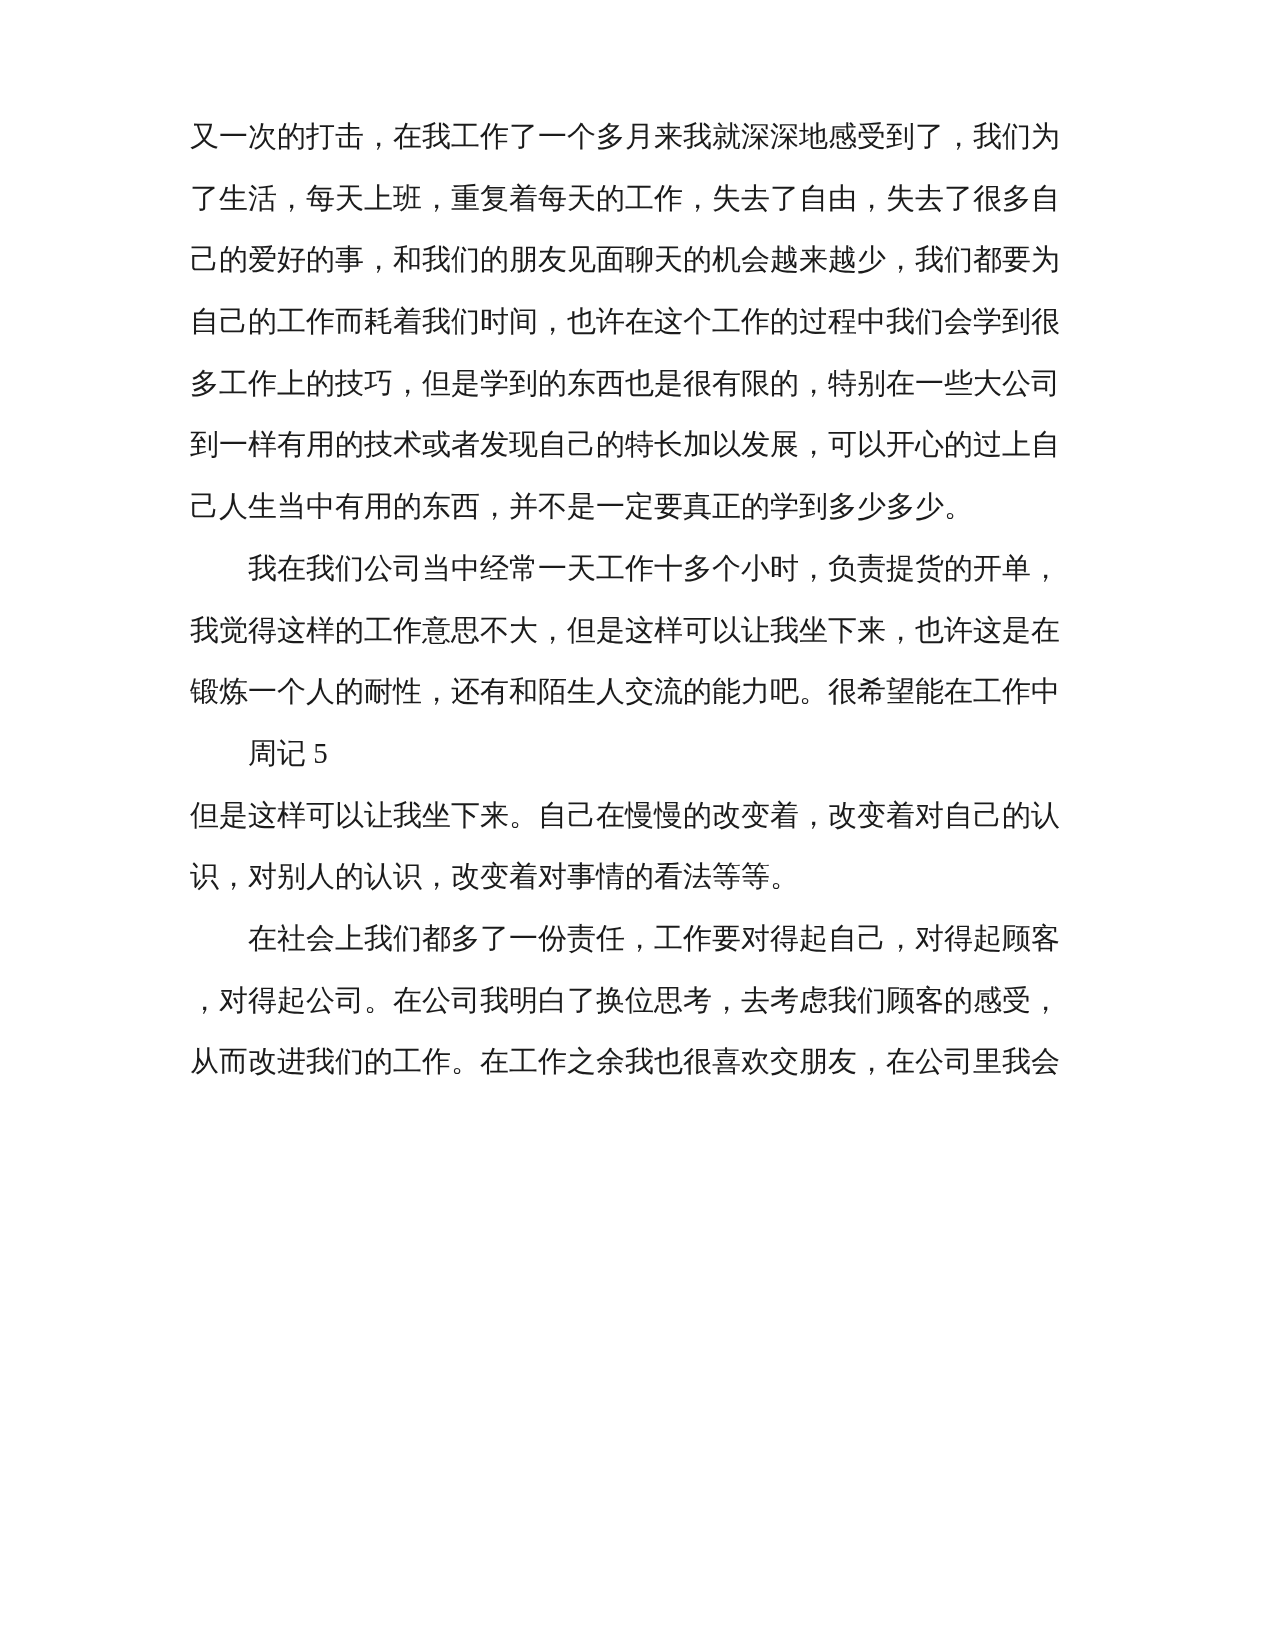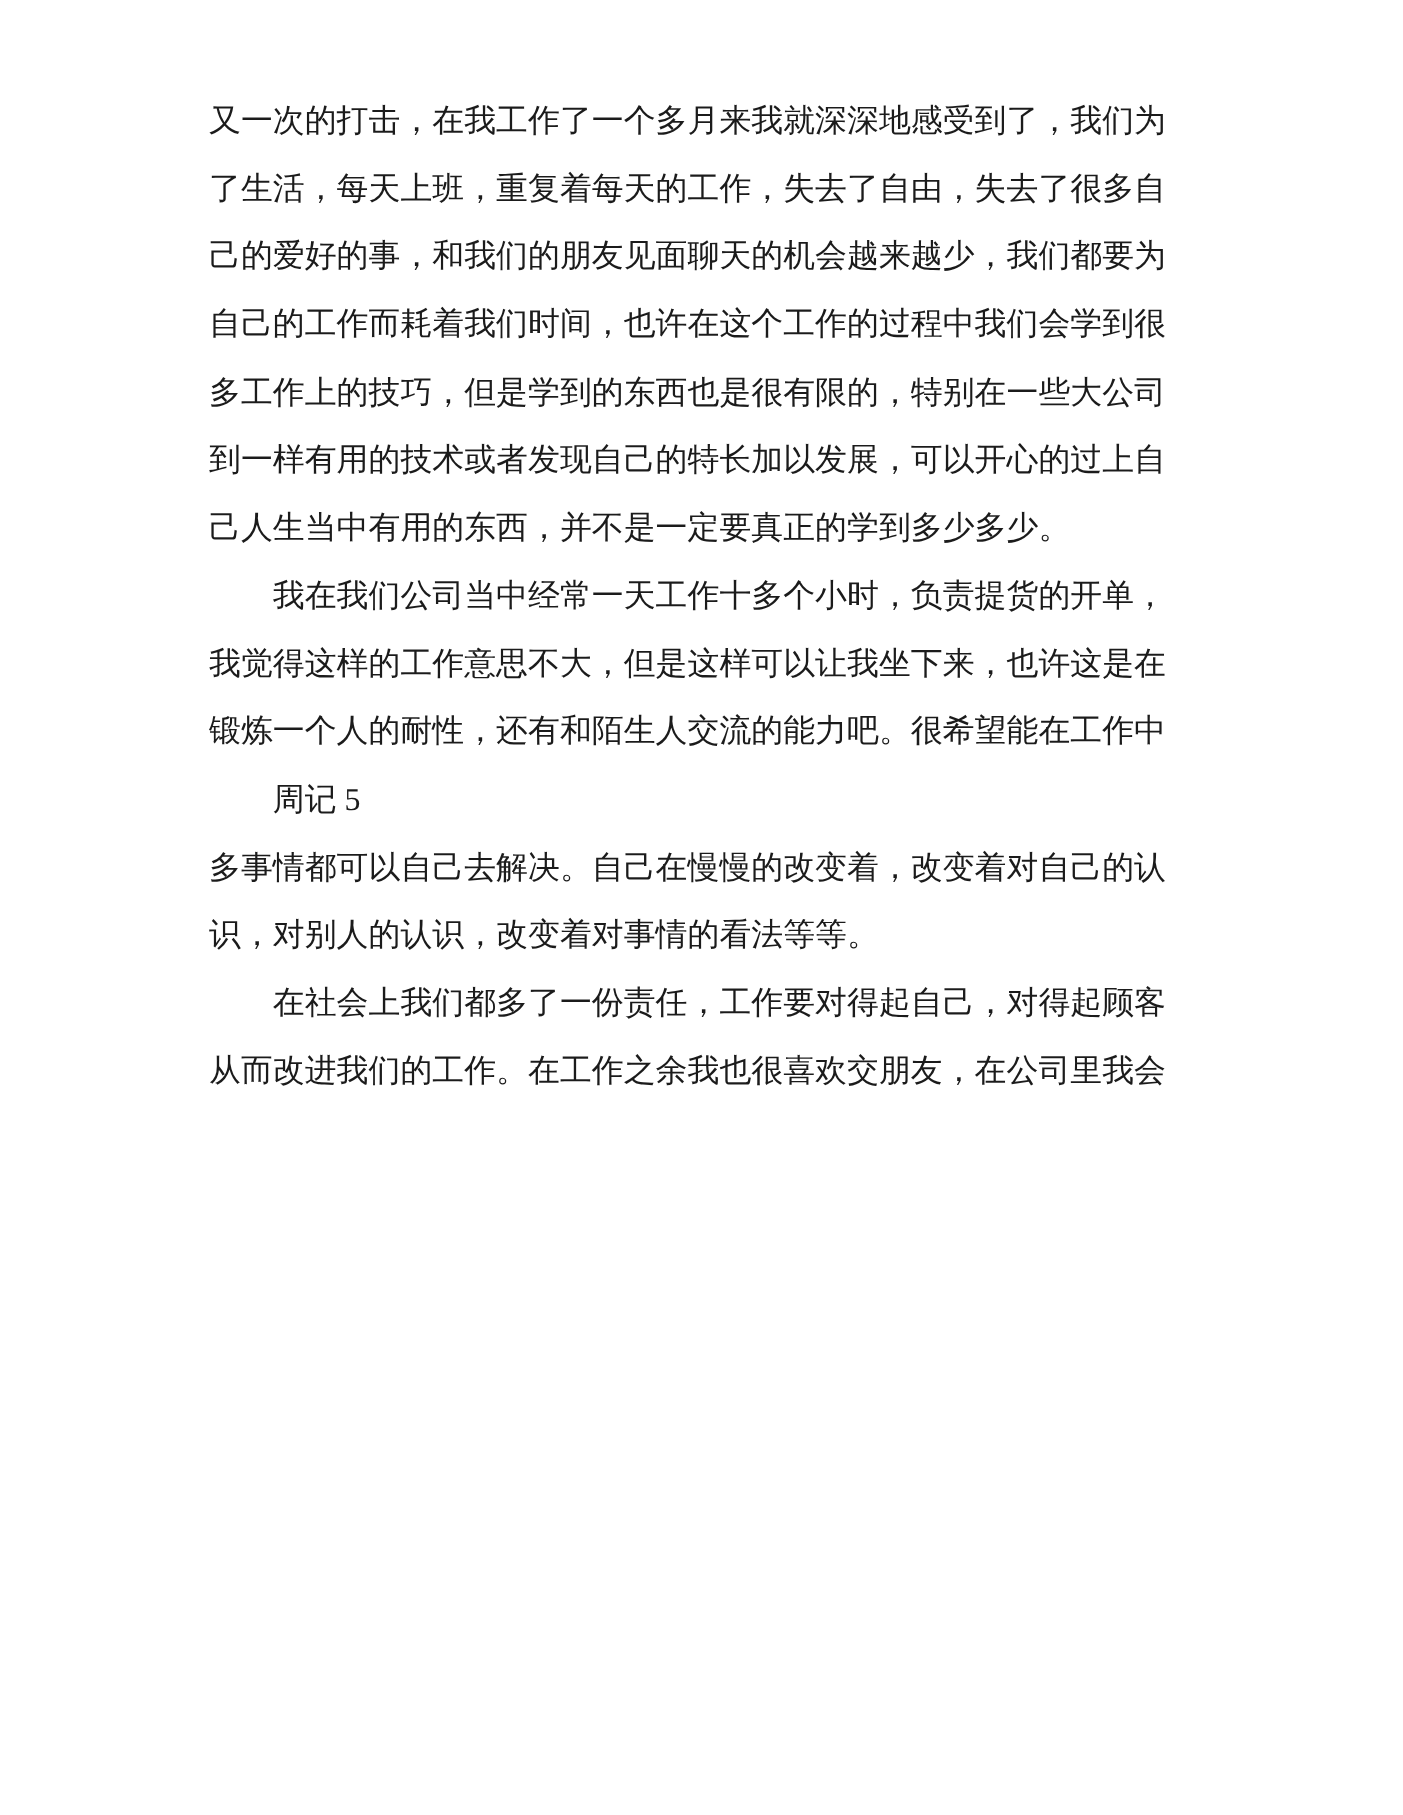--- a/index.html
+++ b/index.html
@@ -6,21 +6,21 @@
     margin: 0;
     padding: 0;
     background: #ffffff;
   }
   .page {
     position: relative;
     width: 1275px;
     height: 1650px;
     background: #ffffff;
     box-sizing: border-box;
-    padding: 80px 215px 0 190px;
+    padding: 106px 215px 0 190px;
     overflow: hidden;
     font-family: "Liberation Serif", "DejaVu Serif", serif;
     color: #1b1b1b;
   }
   .text-block {
     width: 870px;
   }
   .line {
     height: 61.7px;
     line-height: 61.7px;
@@ -39,18 +39,19 @@
     <div class="line">了生活，每天上班，重复着每天的工作，失去了自由，失去了很多自</div>
     <div class="line">己的爱好的事，和我们的朋友见面聊天的机会越来越少，我们都要为</div>
     <div class="line">自己的工作而耗着我们时间，也许在这个工作的过程中我们会学到很</div>
     <div class="line">多工作上的技巧，但是学到的东西也是很有限的，特别在一些大公司</div>
     <div class="line">到一样有用的技术或者发现自己的特长加以发展，可以开心的过上自</div>
     <div class="line">己人生当中有用的东西，并不是一定要真正的学到多少多少。</div>
     <div class="line">　　我在我们公司当中经常一天工作十多个小时，负责提货的开单，</div>
     <div class="line">我觉得这样的工作意思不大，但是这样可以让我坐下来，也许这是在</div>
     <div class="line">锻炼一个人的耐性，还有和陌生人交流的能力吧。很希望能在工作中</div>
     <div class="line">　　周记 5</div>
-    <div class="line">多事情都可以自己去解决。自己在慢慢的改变着，改变着对自己的认</div>
+    <div class="line">但是这样可以让我坐下来。自己在慢慢的改变着，改变着对自己的认</div>
     <div class="line">识，对别人的认识，改变着对事情的看法等等。</div>
     <div class="line">　　在社会上我们都多了一份责任，工作要对得起自己，对得起顾客</div>
+    <div class="line">，对得起公司。在公司我明白了换位思考，去考虑我们顾客的感受，</div>
     <div class="line">从而改进我们的工作。在工作之余我也很喜欢交朋友，在公司里我会</div>
   </div>
 </div>
 
 </body></html>

